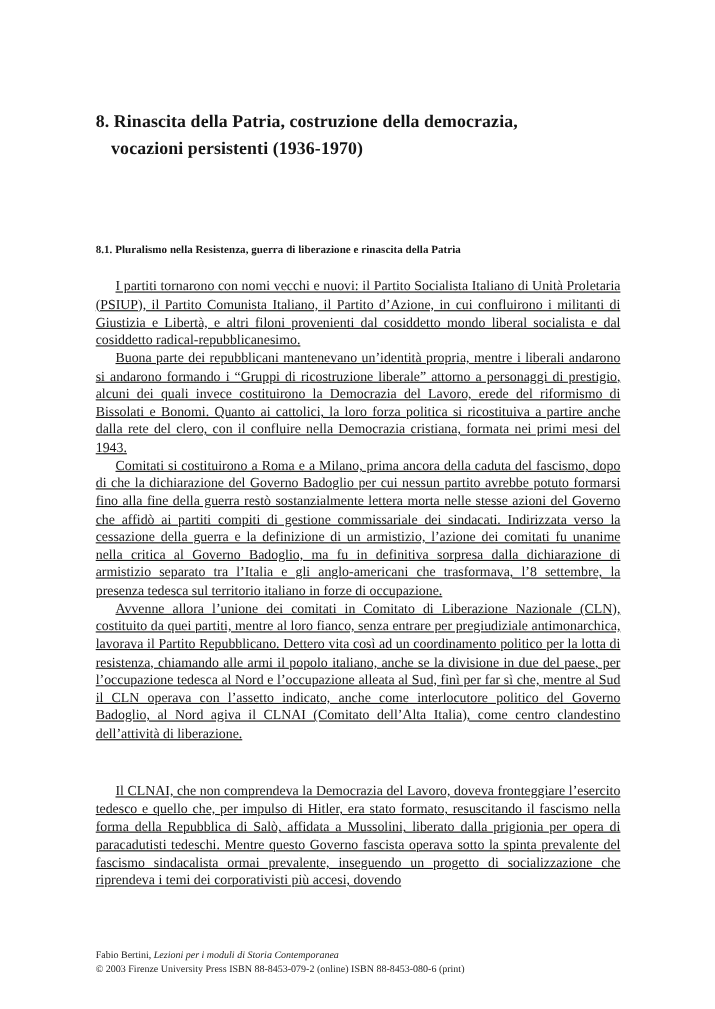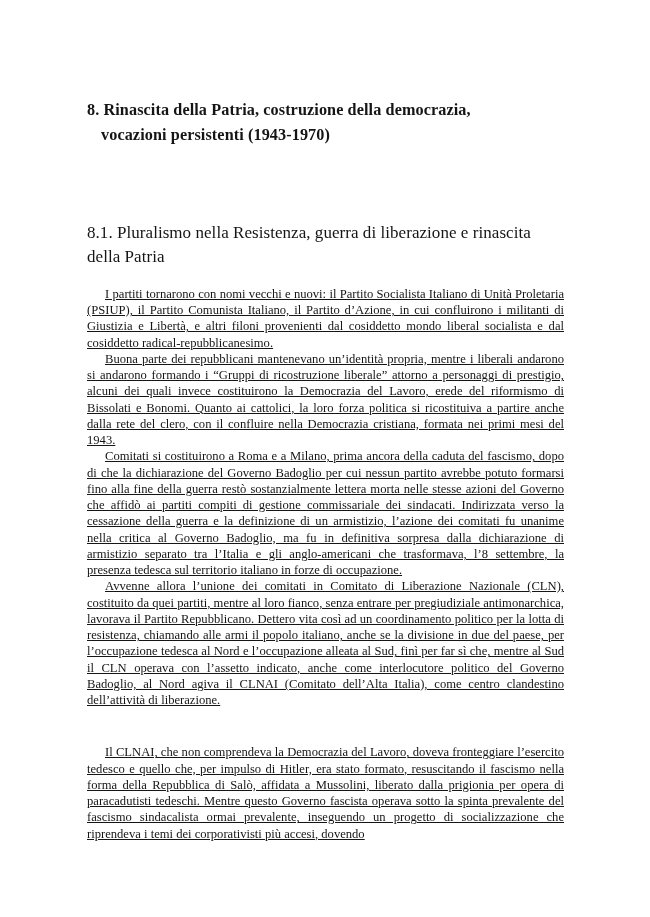--- a/index.html
+++ b/index.html
@@ -43,22 +43,22 @@
   }
   .chapter-title .line2 {
     display: block;
     padding-left: 14px;
   }
 
   
   .section-heading {
     margin: 0;
     padding-top: 74px;
-    font-size: 17px;
-    font-weight: normal;
+    font-size: 10px;
+    font-weight: bold;
     line-height: 1.4;
     letter-spacing: 0.05px;
   }
 
   
   .body-block {
     padding-top: 17px;
     text-decoration: underline;
   }
   .body-par {
@@ -95,29 +95,36 @@
 </style>
 </head>
 <body>
 
 <div class="page">
 
   <div class="content">
 
     <h1 class="chapter-title">
       <span>8. Rinascita della Patria, costruzione della democrazia,</span>
-      <span class="line2">vocazioni persistenti (1943-1970)</span>
+      <span class="line2">vocazioni persistenti (1936-1970)</span>
     </h1>
 
     <h2 class="section-heading">8.1. Pluralismo nella Resistenza, guerra di liberazione e rinascita della Patria</h2>
 
     <div class="body-block">
       <p class="body-par">I partiti tornarono con nomi vecchi e nuovi: il Partito Socialista Italiano di Unità Proletaria (PSIUP), il Partito Comunista Italiano, il Partito d’Azione, in cui confluirono i militanti di Giustizia e Libertà, e altri filoni provenienti dal cosiddetto mondo liberal socialista e dal cosiddetto radical-repubblicanesimo.</p>
       <p class="body-par">Buona parte dei repubblicani mantenevano un’identità propria, mentre i liberali andarono si andarono formando i “Gruppi di ricostruzione liberale” attorno a personaggi di prestigio, alcuni dei quali invece costituirono la Democrazia del Lavoro, erede del riformismo di Bissolati e Bonomi. Quanto ai cattolici, la loro forza politica si ricostituiva a partire anche dalla rete del clero, con il confluire nella Democrazia cristiana, formata nei primi mesi del 1943.</p>
       <p class="body-par">Comitati si costituirono a Roma e a Milano, prima ancora della caduta del fascismo, dopo di che la dichiarazione del Governo Badoglio per cui nessun partito avrebbe potuto formarsi fino alla fine della guerra restò sostanzialmente lettera morta nelle stesse azioni del Governo che affidò ai partiti compiti di gestione commissariale dei sindacati. Indirizzata verso la cessazione della guerra e la definizione di un armistizio, l’azione dei comitati fu unanime nella critica al Governo Badoglio, ma fu in definitiva sorpresa dalla dichiarazione di armistizio separato tra l’Italia e gli anglo-americani che trasformava, l’8 settembre, la presenza tedesca sul territorio italiano in forze di occupazione.</p>
       <p class="body-par">Avvenne allora l’unione dei comitati in Comitato di Liberazione Nazionale (CLN), costituito da quei partiti, mentre al loro fianco, senza entrare per pregiudiziale antimonarchica, lavorava il Partito Repubblicano. Dettero vita così ad un coordinamento politico per la lotta di resistenza, chiamando alle armi il popolo italiano, anche se la divisione in due del paese, per l’occupazione tedesca al Nord e l’occupazione alleata al Sud, finì per far sì che, mentre al Sud il CLN operava con l’assetto indicato, anche come interlocutore politico del Governo Badoglio, al Nord agiva il CLNAI (Comitato dell’Alta Italia), come centro clandestino dell’attività di liberazione.</p>
       <p class="body-par">Il CLNAI, che non comprendeva la Democrazia del Lavoro, doveva fronteggiare l’esercito tedesco e quello che, per impulso di Hitler, era stato formato, resuscitando il fascismo nella forma della Repubblica di Salò, affidata a Mussolini, liberato dalla prigionia per opera di paracadutisti tedeschi. Mentre questo Governo fascista operava sotto la spinta prevalente del fascismo sindacalista ormai prevalente, inseguendo un progetto di socializzazione che riprendeva i temi dei corporativisti più accesi, dovendo</p>
     </div>
 
   </div>
 
+  <div class="footer">
+    <div class="footer-line">
+      <span>Fabio Bertini,</span>
+      <span class="ital">Lezioni per i moduli di Storia Contemporanea</span>
+    </div>
+    <div class="footer-line">© 2003 Firenze University Press ISBN 88-8453-079-2 (online) ISBN 88-8453-080-6 (print)</div>
+  </div>
 
 </div>
 
 </body></html>

